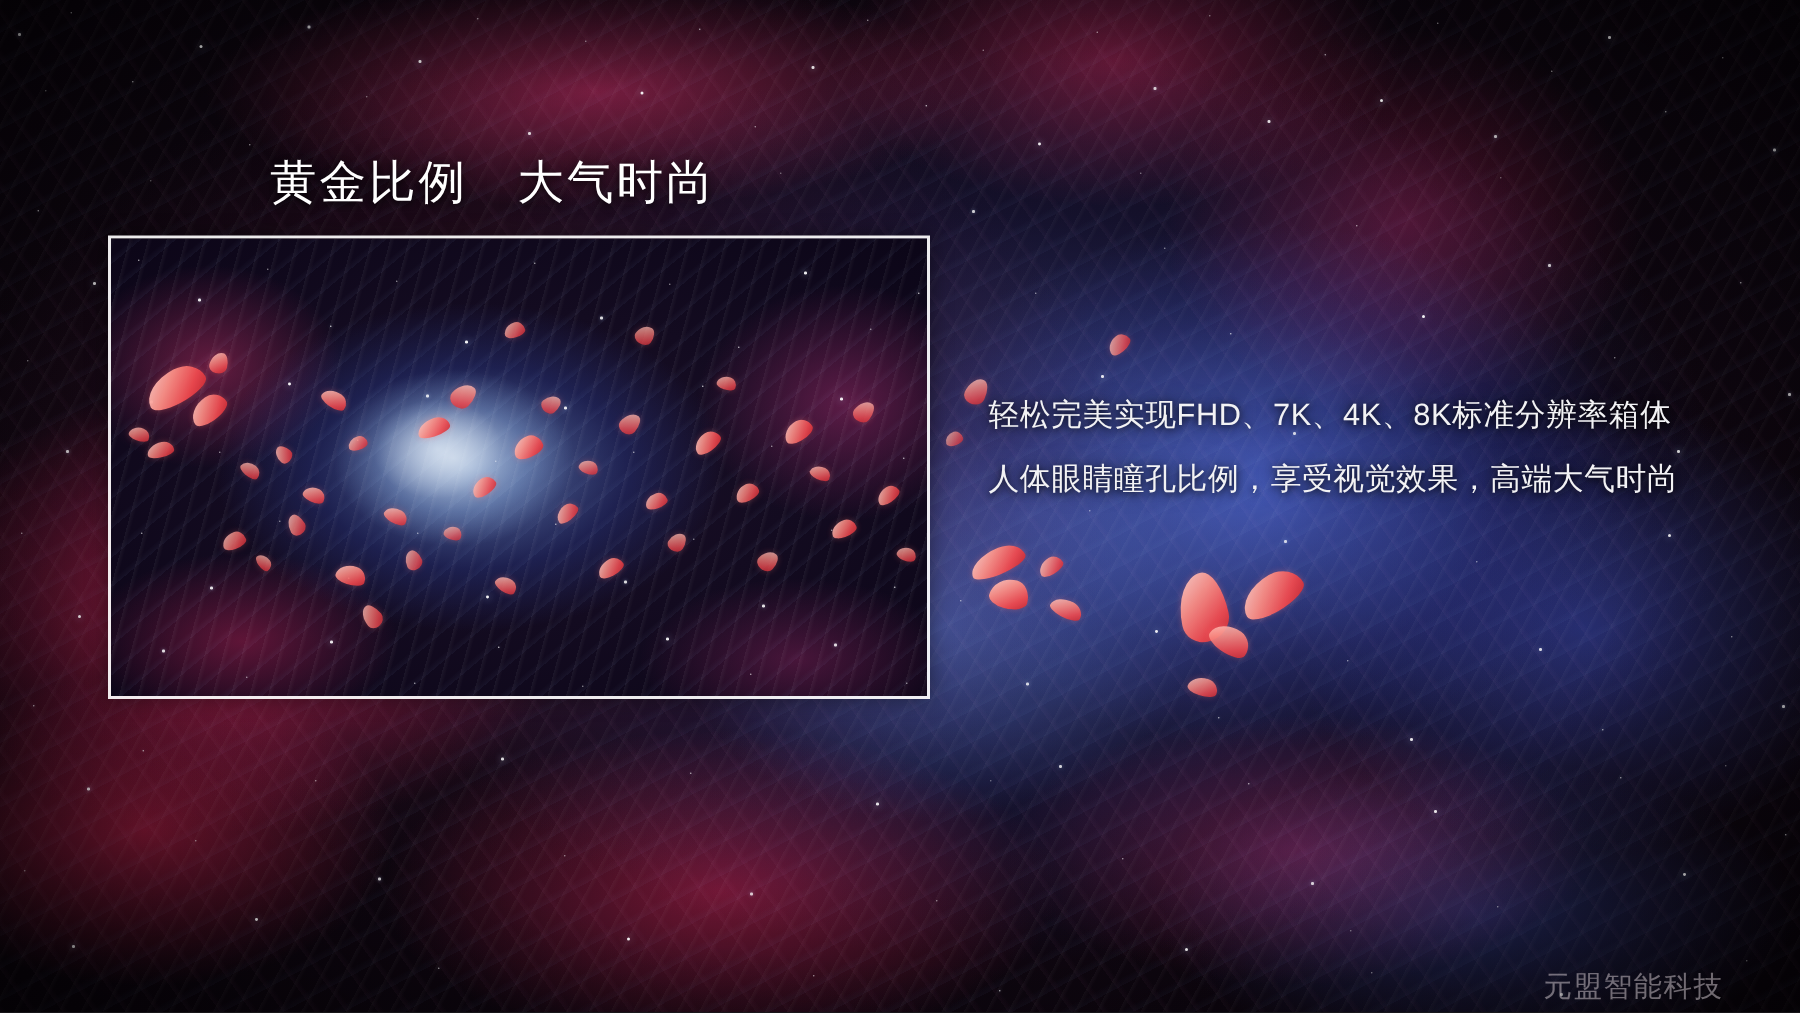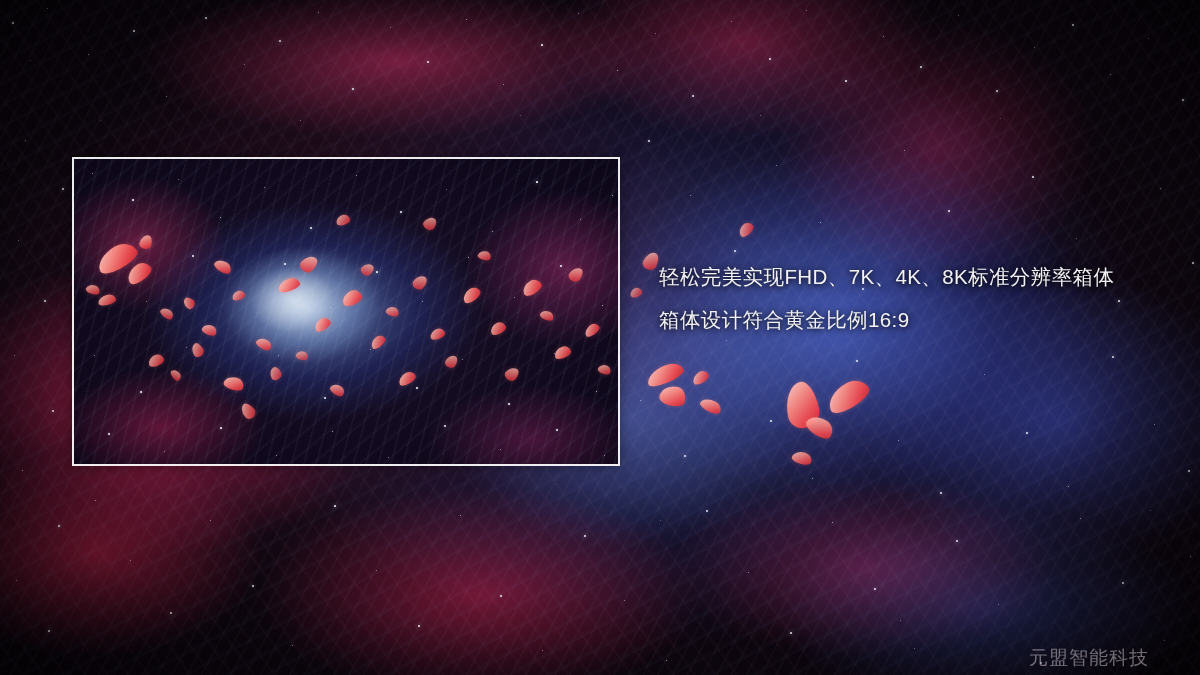--- a/index.html
+++ b/index.html
@@ -376,21 +376,22 @@
         <div class="petal" style="left: 466px; top: 152px; width: 14px; height: 9px; opacity: 0.82; transform: rotate(25deg);"></div>
         <div class="petal" style="left: 480px; top: 188px; width: 17px; height: 11px; opacity: 0.88; transform: rotate(-20deg);"></div>
         <div class="petal" style="left: 496px; top: 108px; width: 12px; height: 15px; opacity: 0.8; transform: rotate(38deg);"></div>
         <div class="petal" style="left: 510px; top: 166px; width: 16px; height: 10px; opacity: 0.85; transform: rotate(-34deg);"></div>
         <div class="petal" style="left: 524px; top: 206px; width: 13px; height: 9px; opacity: 0.78; transform: rotate(22deg);"></div>
         <div class="petal" style="left: 262px; top: 56px; width: 14px; height: 10px; opacity: 0.8; transform: rotate(-15deg);"></div>
         <div class="petal" style="left: 350px; top: 58px; width: 12px; height: 13px; opacity: 0.75; transform: rotate(35deg);"></div>
       </div>
   </div>
 
+  <div id="title">黄金比例　大气时尚</div>
 
   <div id="body-text">
     <div class="line">轻松完美实现FHD、7K、4K、8K标准分辨率箱体</div>
-    <div class="line">箱体设计符合黄金比例16:9</div>
+    <div class="line">人体眼睛瞳孔比例，享受视觉效果，高端大气时尚</div>
   </div>
 
   <div id="watermark">元盟智能科技</div>
 
 </div>
 
 </body></html>

